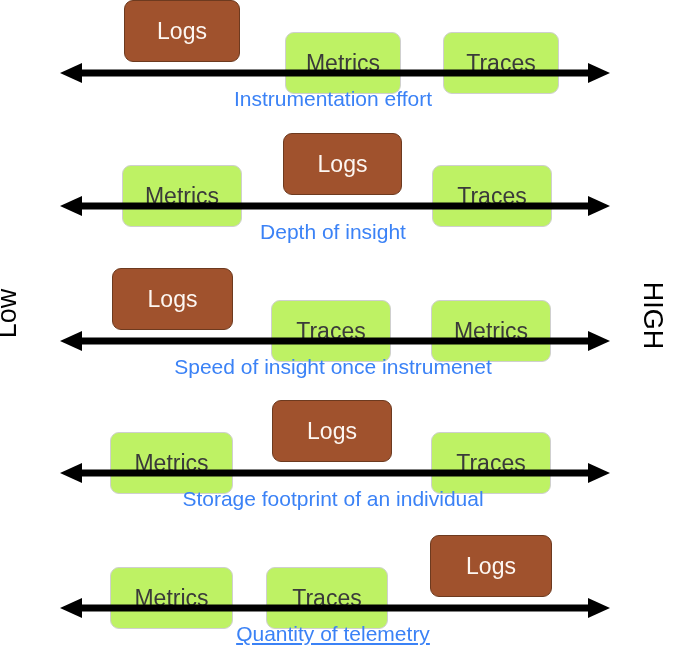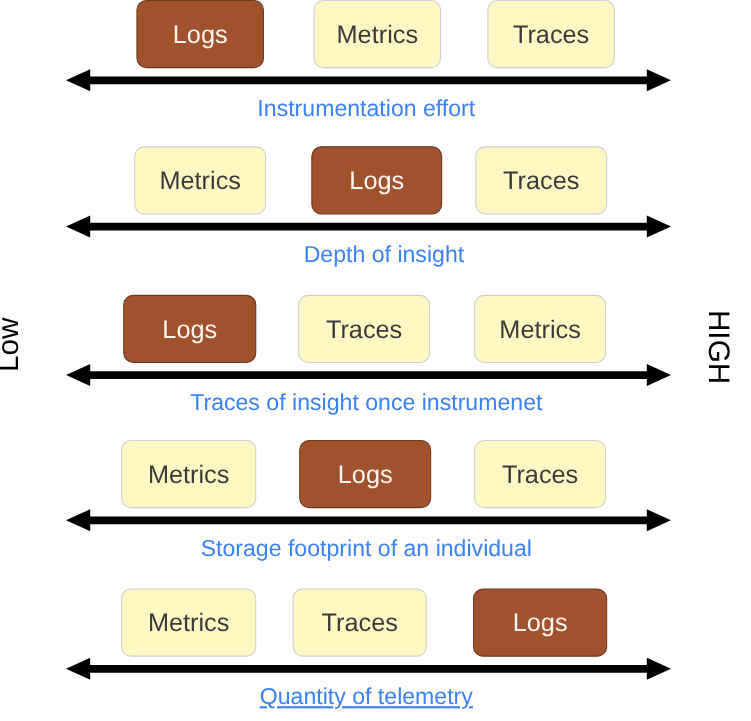--- a/index.html
+++ b/index.html
@@ -53,23 +53,24 @@
     box-sizing: border-box;
     display: flex;
     align-items: center;
     justify-content: center;
     border-radius: 9px;
     font-size: 23px;
     line-height: 1;
     white-space: nowrap;
   }
   .pill.neutral {
-    background: #fef9c3;
+    background: #bef264;
     border: 1.3px solid #cfcfcf;
     color: #3a3a3a;
+    margin-top: 32px;
   }
   .pill.highlight {
     background: #a0522d;
     border: 1.3px solid #6d3a1f;
     color: #fdf7f2;
   }
 
   
   .axis-arrow {
     position: absolute;
@@ -118,34 +119,34 @@
         <div class="pill neutral" style="left: 122px; top: 0px; width: 120px; height: 62px;">Metrics</div>
         <div class="pill highlight" style="left: 283px; top: 0px; width: 119px; height: 62px;">Logs</div>
         <div class="pill neutral" style="left: 432px; top: 0px; width: 120px; height: 62px;">Traces</div>
         <div class="axis-arrow" style="top: 62px;">
           <svg width="550" height="22" viewBox="0 0 550 22">
             <line x1="16" y1="11" x2="534" y2="11" stroke="#000000" stroke-width="7"></line>
             <polygon points="0,11 22,1 22,21" fill="#000000"></polygon>
             <polygon points="550,11 528,1 528,21" fill="#000000"></polygon>
           </svg>
         </div>
-        <div class="axis-label" style="top: 88px; padding-left: 16px;">Depth of insight</div>
+        <div class="axis-label" style="top: 88px;">Depth of insight</div>
       </div>
       <div class="axis-row" style="top: 268px;">
         <div class="pill highlight" style="left: 112px; top: 0px; width: 121px; height: 62px;">Logs</div>
         <div class="pill neutral" style="left: 271px; top: 0px; width: 120px; height: 62px;">Traces</div>
         <div class="pill neutral" style="left: 431px; top: 0px; width: 120px; height: 62px;">Metrics</div>
         <div class="axis-arrow" style="top: 62px;">
           <svg width="550" height="22" viewBox="0 0 550 22">
             <line x1="16" y1="11" x2="534" y2="11" stroke="#000000" stroke-width="7"></line>
             <polygon points="0,11 22,1 22,21" fill="#000000"></polygon>
             <polygon points="550,11 528,1 528,21" fill="#000000"></polygon>
           </svg>
         </div>
-        <div class="axis-label" style="top: 88px;">Traces of insight once instrumenet</div>
+        <div class="axis-label" style="top: 88px;">Speed of insight once instrumenet</div>
       </div>
       <div class="axis-row" style="top: 400px;">
         <div class="pill neutral" style="left: 110px; top: 0px; width: 123px; height: 62px;">Metrics</div>
         <div class="pill highlight" style="left: 272px; top: 0px; width: 120px; height: 62px;">Logs</div>
         <div class="pill neutral" style="left: 431px; top: 0px; width: 120px; height: 62px;">Traces</div>
         <div class="axis-arrow" style="top: 62px;">
           <svg width="550" height="22" viewBox="0 0 550 22">
             <line x1="16" y1="11" x2="534" y2="11" stroke="#000000" stroke-width="7"></line>
             <polygon points="0,11 22,1 22,21" fill="#000000"></polygon>
             <polygon points="550,11 528,1 528,21" fill="#000000"></polygon>

